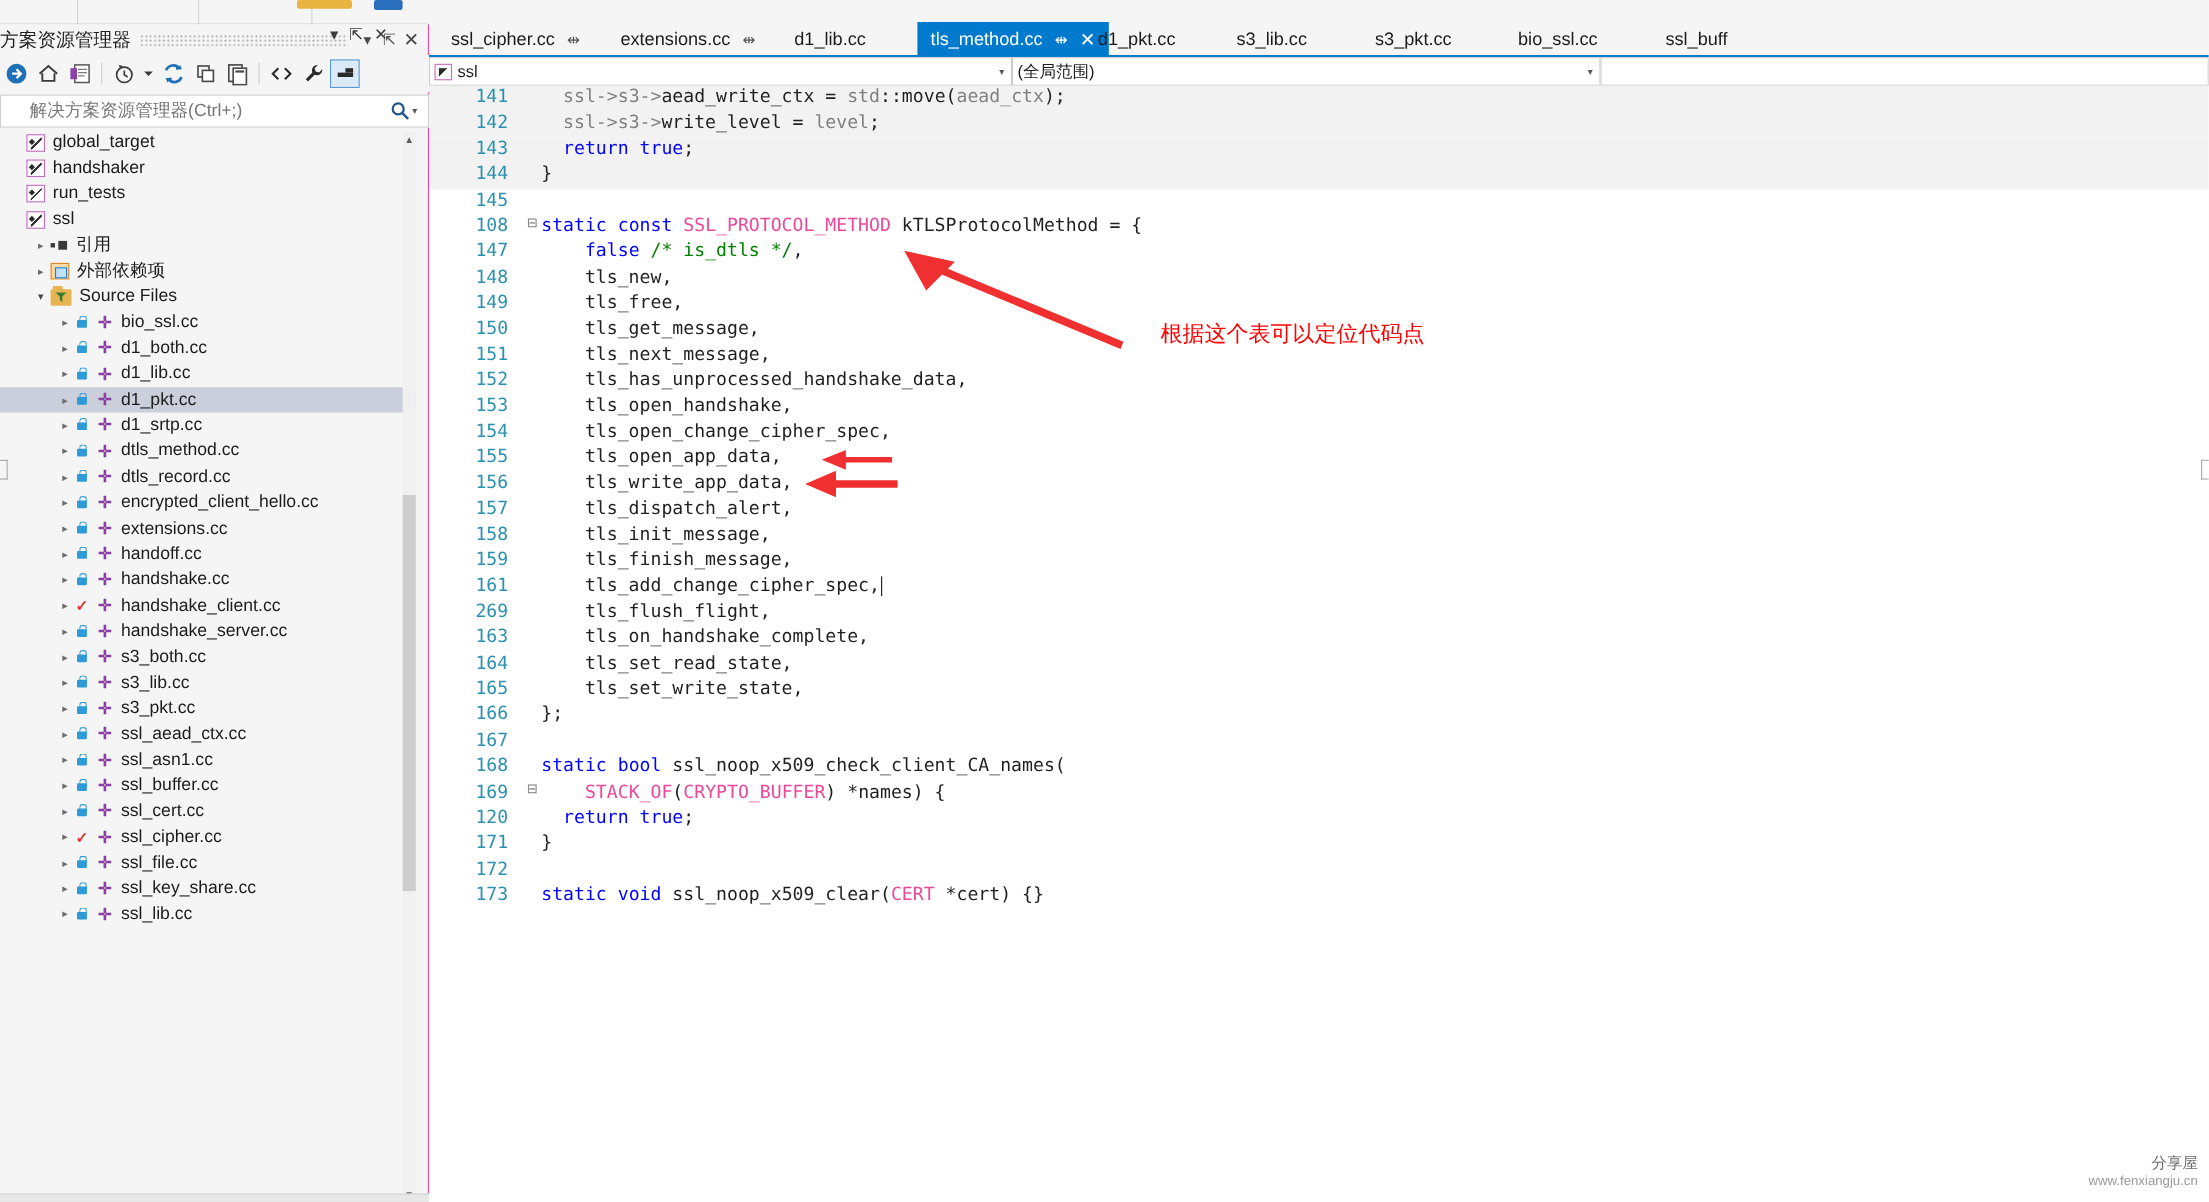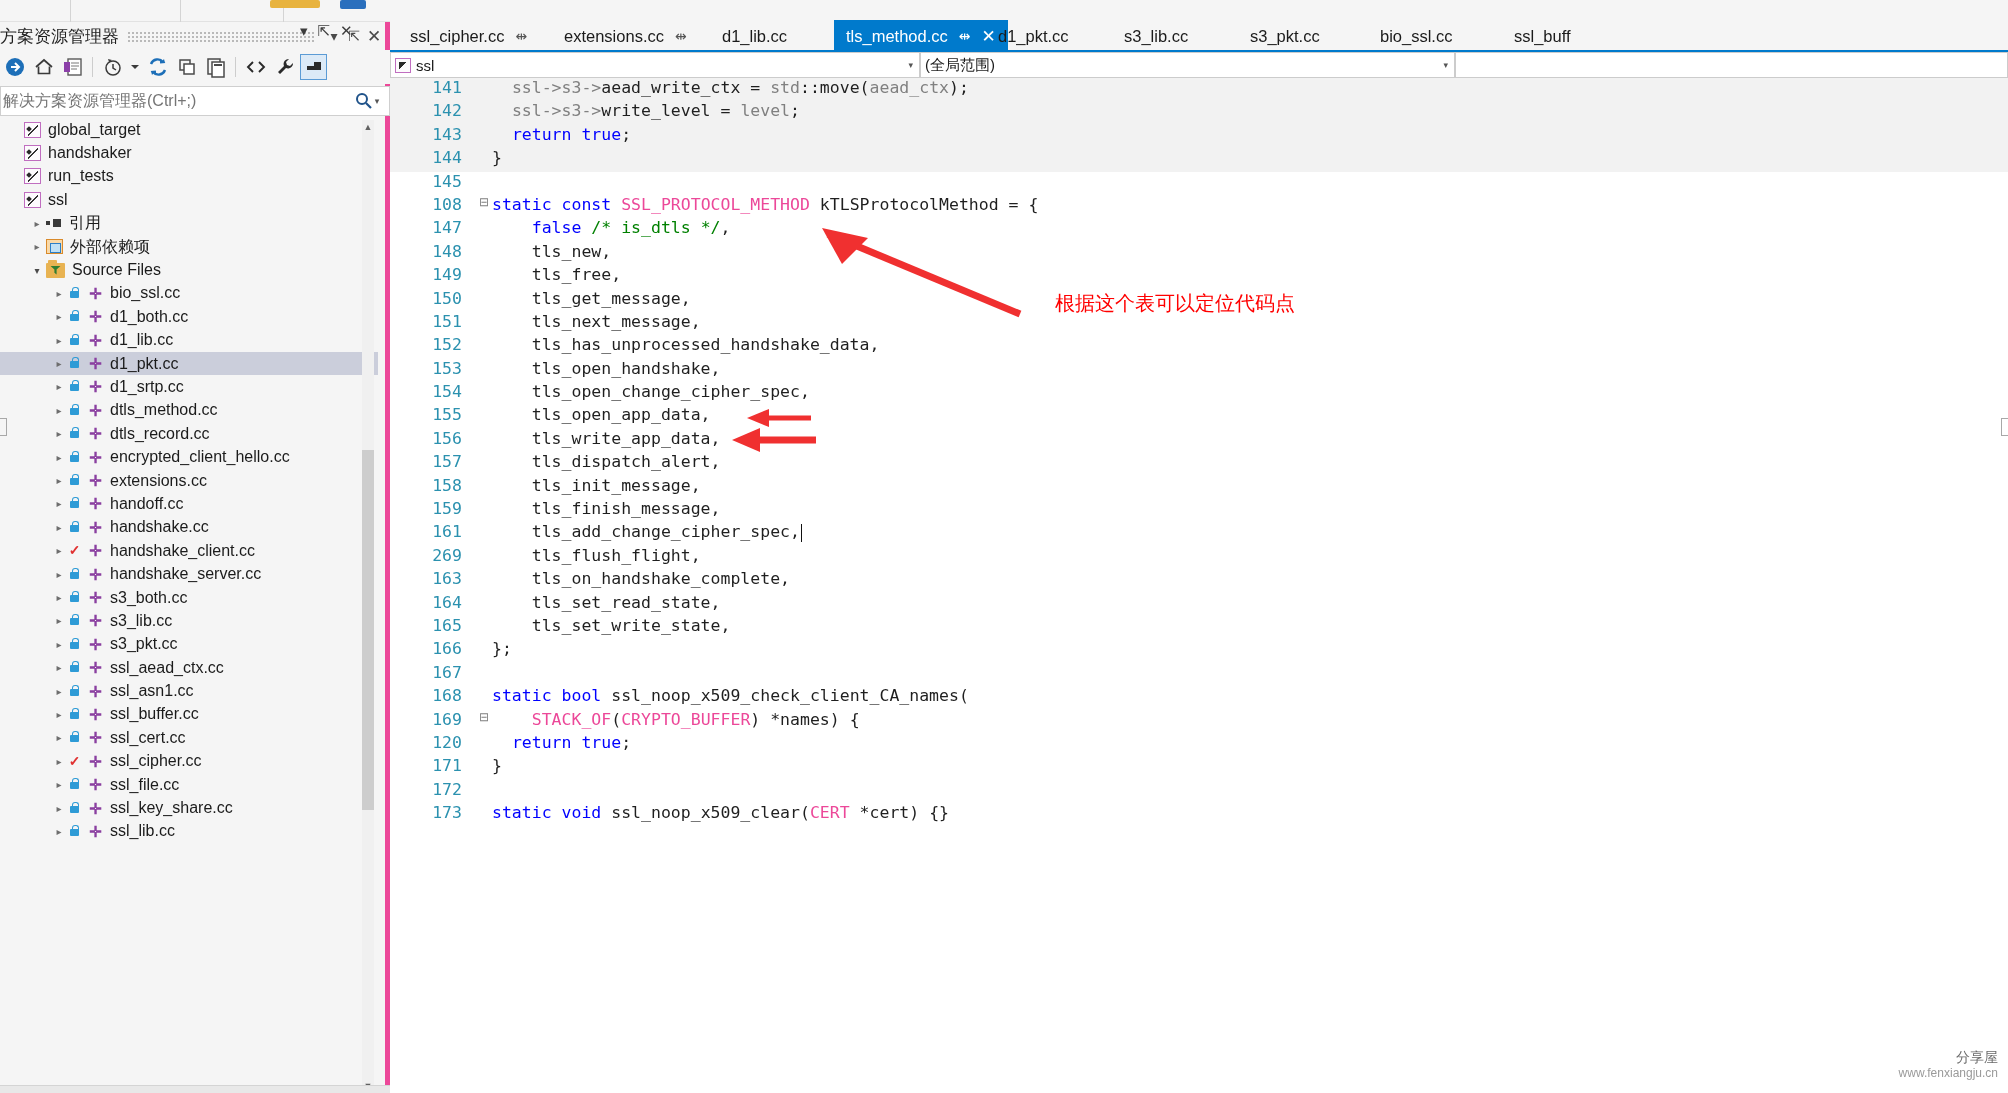--- a/index.html
+++ b/index.html
@@ -14,21 +14,21 @@
     position: relative;
     width: 2008px; height: 1093px;
     background: #f5f5f5;
   }
 
   
   .left-panel {
     position: absolute; left: 0; top: 0;
     width: 390px; height: 1093px;
     background: #f5f5f5;
-    border-right: 5px solid #ec4899;
+    border-right: 1px solid #ec4899;
   }
   .top-strip {
     position: absolute; left:0; top:0; width: 390px; height: 22px;
     background: #f5f5f5;
     border-bottom: 1px solid #e2e2e2;
   }
   .top-strip .seg {
     position: absolute; top: 0; height: 22px;
     border-left: 1px solid #d4d4d4;
   }
@@ -83,21 +83,21 @@
   .tb-sep { width: 1px; height: 20px; background: #cdcdcd; margin: 0 5px; }
   .tb-icon.selected {
     border: 1px solid #5b9bd5; background: #dceaf7;
   }
 
   .search-row {
     position: absolute; left: 0; top: 86px;
     width: 390px; height: 30px;
     background: #ffffff;
     border: 1px solid #cfcfcf;
-    display: flex; align-items: center;
+    display: flex; align-items: center; padding-left: 24px;
   }
   .search-input {
     flex: 1; border: none; outline: none;
     font-size: 16px; color: #6d6d6d; padding-left: 2px;
     background: transparent; font-family: "Liberation Sans", sans-serif;
   }
   .search-icon-wrap {
     width: 44px; height: 28px; display:flex; align-items:center; justify-content:center;
     color: #20538a; font-size: 17px;
   }

